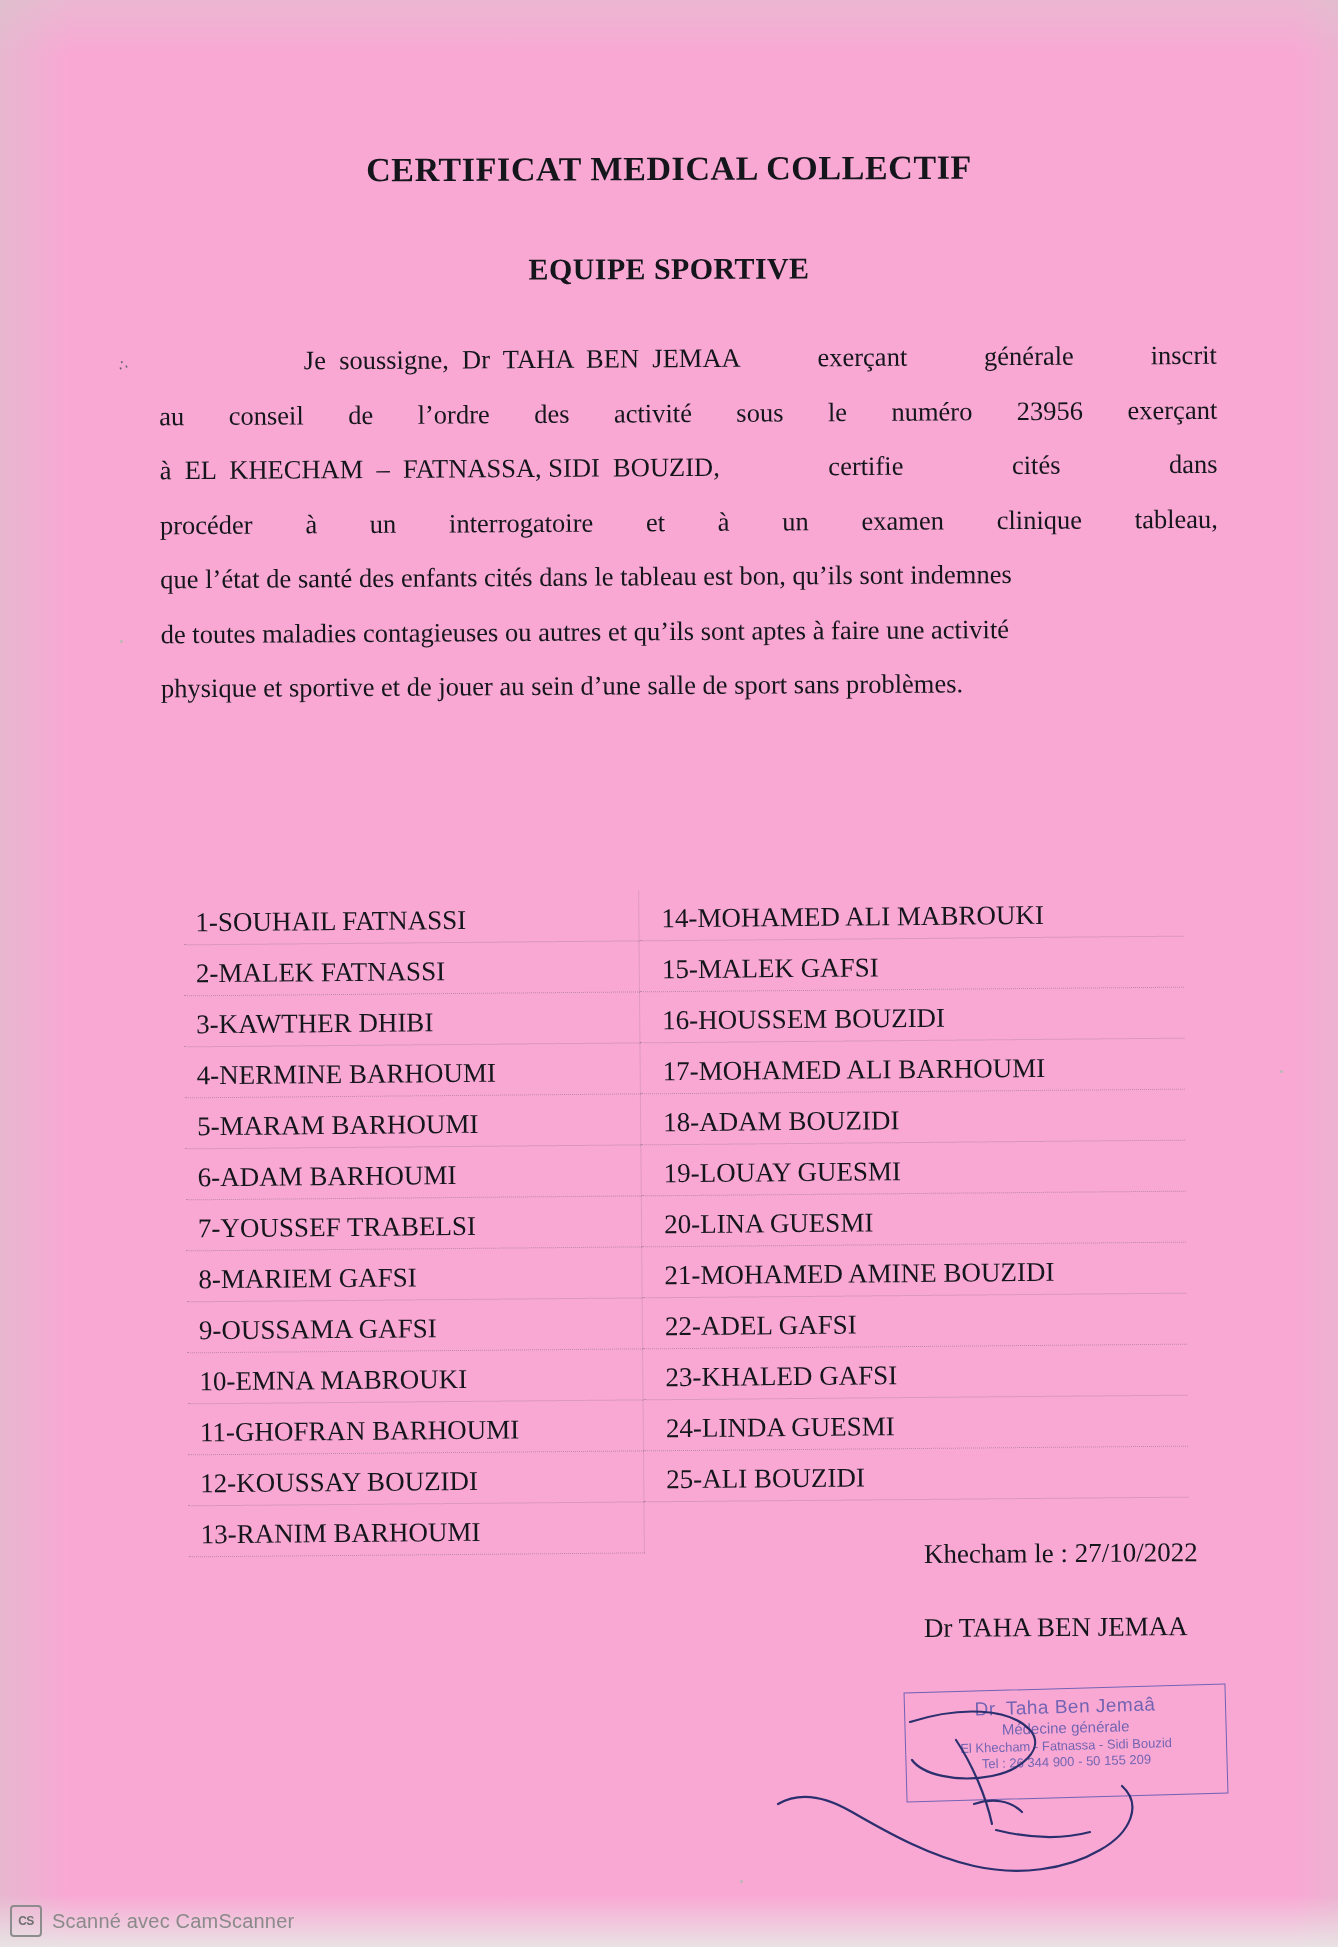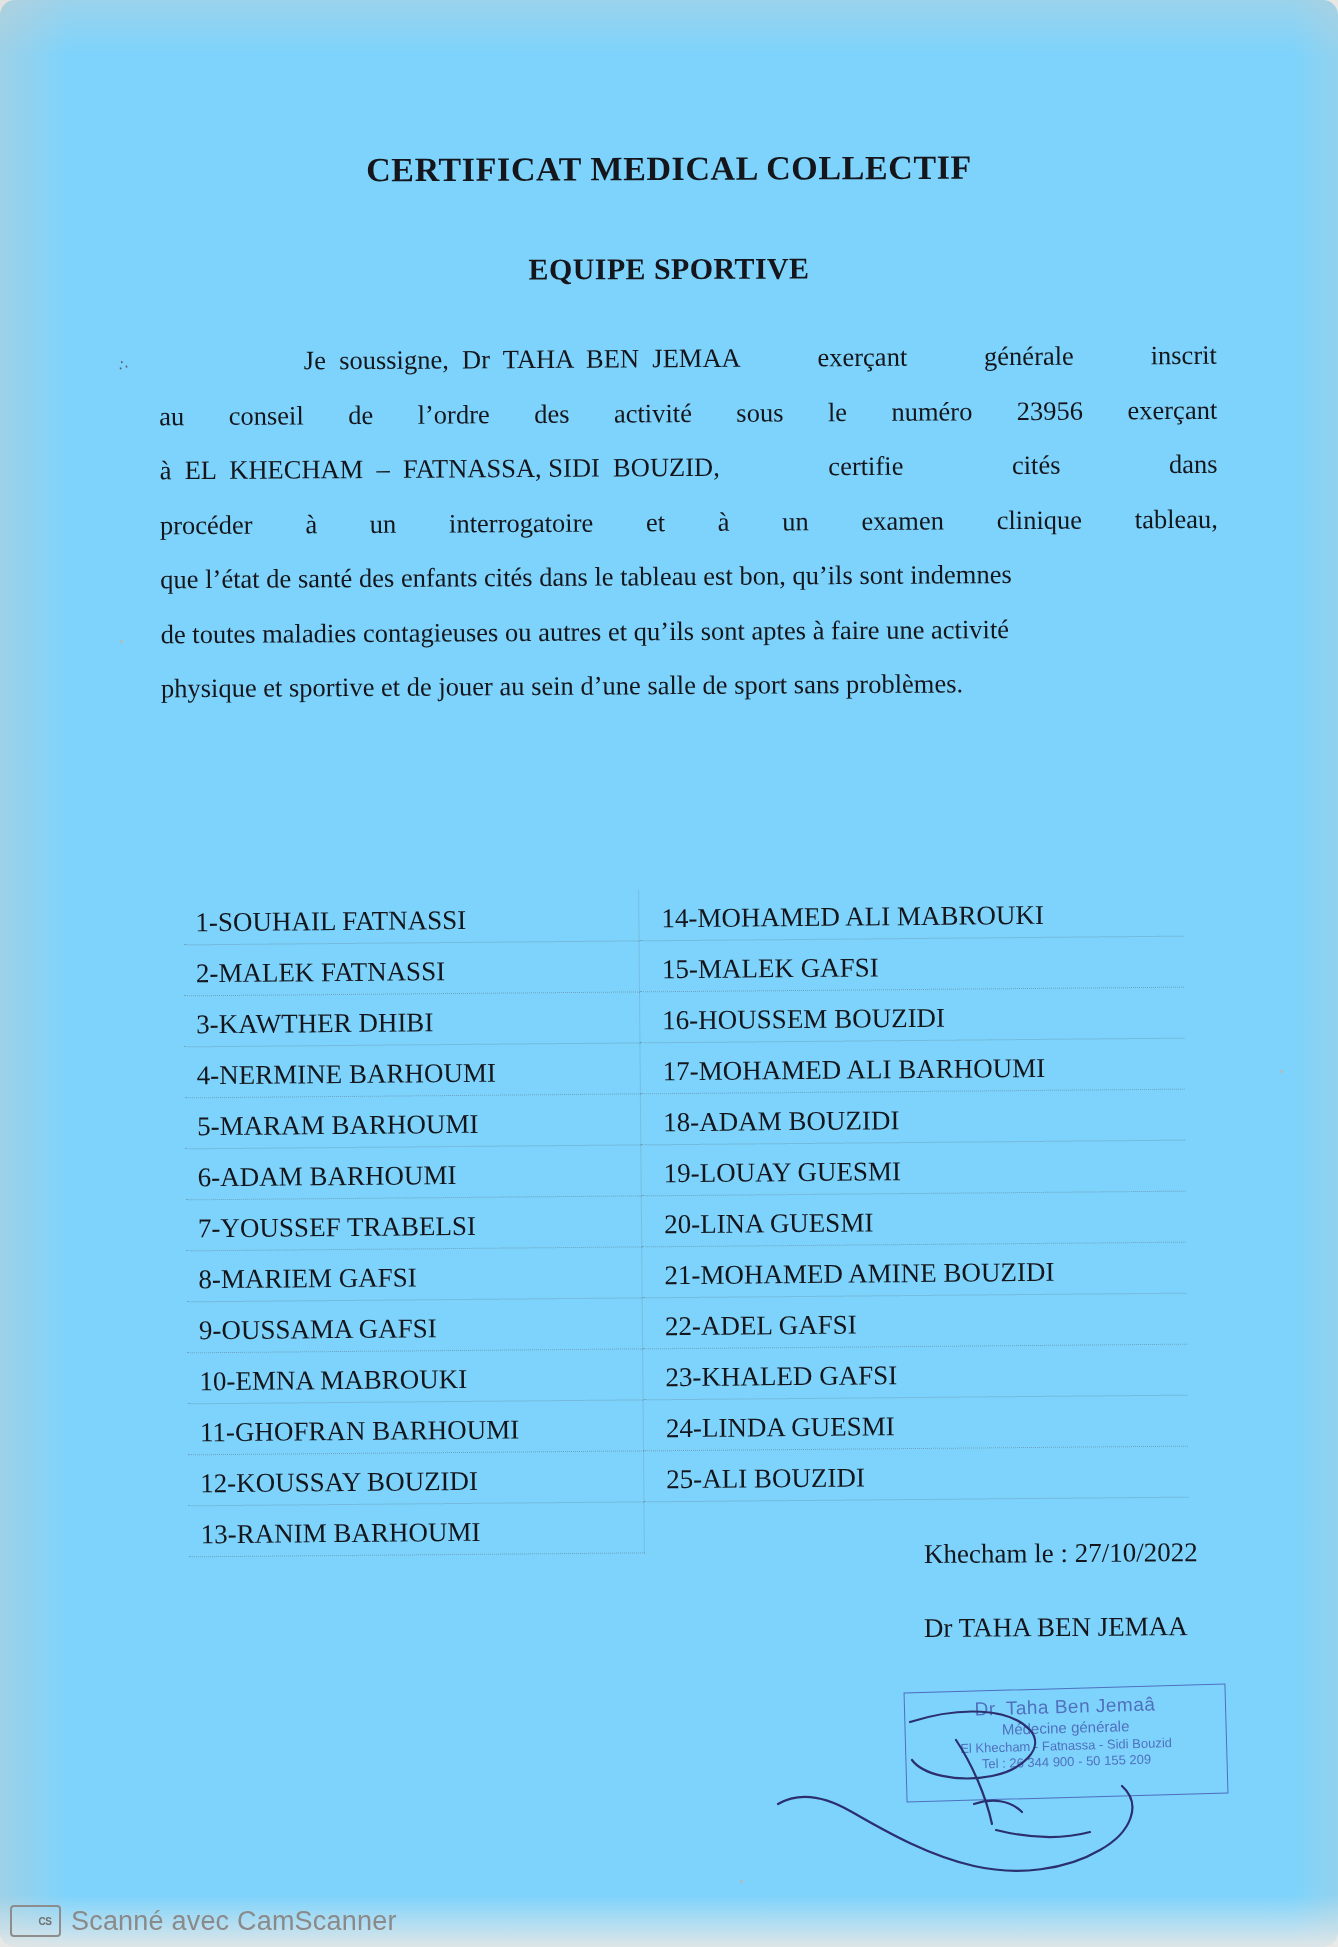--- a/index.html
+++ b/index.html
@@ -12,22 +12,21 @@
     height: 1947px;
     position: relative;
     font-family: "Liberation Serif", serif;
     color: #15161c;
     overflow: hidden;
   }
 
   .page {
     position: absolute;
     inset: 0;
-    background: #7dd3fc;
-    border-radius: 15px;
+    background: #f9a8d4;
   }
 
   
   .scan-shade-left {
     position: absolute;
     left: 0; top: 0; bottom: 0; width: 70px;
     background: linear-gradient(to right, rgba(205,205,200,0.40), rgba(255,255,255,0));
     pointer-events: none;
   }
   .scan-shade-top {
@@ -182,31 +181,30 @@
     gap: 10px;
     padding-left: 10px;
     background: linear-gradient(to bottom, rgba(255,255,255,0), rgba(232,232,230,0.9));
   }
   .cs-badge {
     width: 28px; height: 28px;
     border: 2px solid #8d8d8d;
     border-radius: 4px;
     color: #6f6f6f;
     font-family: "Liberation Sans", sans-serif;
-    font-size: 10px;
+    font-size: 12px;
     font-weight: bold;
     display: flex;
     align-items: center;
     justify-content: center;
     letter-spacing: -0.5px;
-    padding-left: 19px;
   }
   .cs-text {
     font-family: "Liberation Sans", sans-serif;
-    font-size: 27px;
+    font-size: 20px;
     color: #8a8a8a;
     letter-spacing: 0.2px;
   }
   .speck {
     position: absolute;
     width: 3px; height: 3px;
     background: #b9b9b4;
     border-radius: 50%;
   }
 </style>

